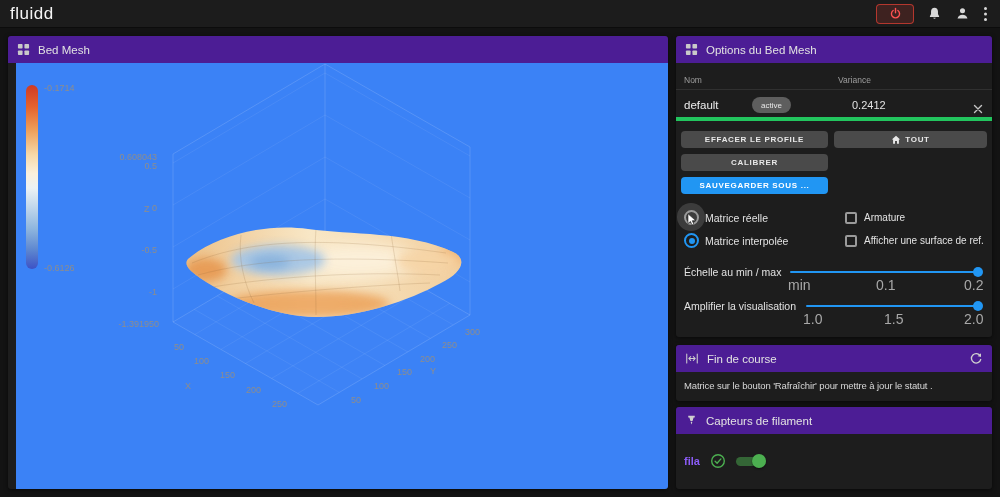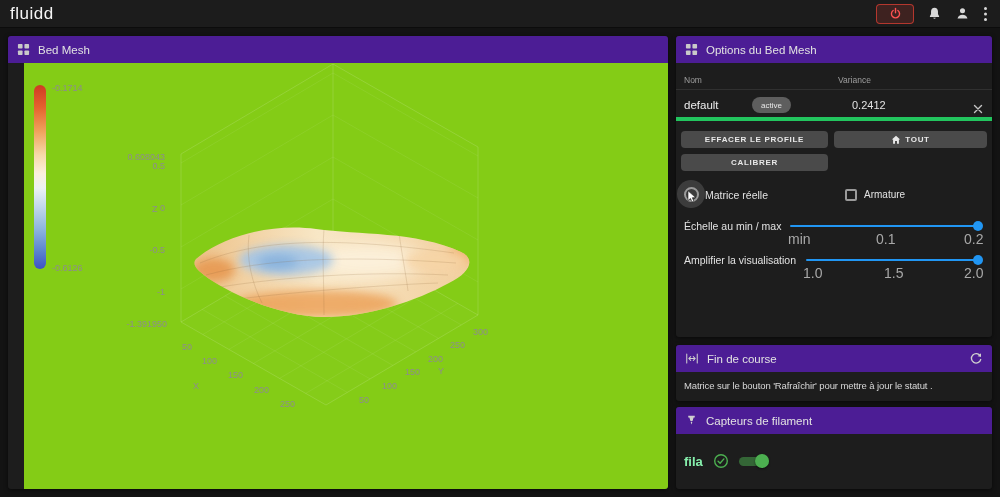--- a/index.html
+++ b/index.html
@@ -18,21 +18,21 @@
   .icon-btn { display:flex; align-items:center; justify-content:center; cursor:pointer; }
 
   
   .card { position:absolute; background:#1d1d1d; border-radius:3px; overflow:hidden;
     box-shadow:0 1px 4px rgba(0,0,0,.55); }
   .card-header { height:27px; background:#4c1d95; display:flex; align-items:center; gap:8px;
     padding:0 9px; font-size:11.5px; color:#e2e2e2; position:relative; }
   .card-header .spacer { flex:1; }
 
   .bedmesh-card { left:8px; top:36px; width:660px; height:453px; }
-  .plot-wrap { position:absolute; left:16px; top:27px; width:660px; height:426px; background:#84cc16; }
+  .plot-wrap { position:absolute; left:8px; top:27px; width:660px; height:426px; background:#3b82f6; }
 
   .options-card { left:676px; top:36px; width:316px; height:301px; }
   .endstop-card { left:676px; top:345px; width:316px; height:56px; }
   .filament-card { left:676px; top:407px; width:316px; height:82px; }
 
   
   .tbl-head { height:27px; position:relative; border-bottom:1px solid #303030; }
   .tbl-head span { position:absolute; top:12px; font-size:8.5px; color:#9e9e9e; }
   .col-nom { left:8px; } .col-var { left:162px; }
   .tbl-row { height:31px; position:relative; border-bottom:4px solid #22c55e; }
@@ -71,21 +71,21 @@
   .slider-label { position:absolute; left:8px; top:6px; font-size:10.5px; color:#e2e2e2; white-space:nowrap; }
   .track { position:absolute; top:11px; height:2px; background:#2196f3; border-radius:1px; cursor:pointer; }
   .track-1 { left:114px; right:11px; } .track-2 { left:130px; right:11px; }
   .thumb { position:absolute; right:-2px; top:-4px; width:10px; height:10px; border-radius:50%;
     background:#2196f3; cursor:pointer; }
   .tick { position:absolute; top:17px; font-size:14px; color:#a8a8a8; }
 
   
   .endstop-msg { padding:8px 8px 0 8px; font-size:9.5px; color:#d8d8d8; letter-spacing:-0.1px; }
   .filament-body { display:flex; align-items:center; gap:10px; padding:19px 8px 0 8px; }
-  .sensor-name { font-size:13px; font-weight:700; color:#86efac; }
+  .sensor-name { font-size:11px; font-weight:700; color:#8b5cf6; }
   .switch { position:relative; width:30px; height:14px; cursor:pointer; }
   .switch-track { position:absolute; left:0; right:0; top:2.5px; height:9px; border-radius:5px;
     background:rgba(76,175,80,.5); }
   .switch-knob { position:absolute; right:0; top:0; width:14px; height:14px; border-radius:50%;
     background:#4caf50; box-shadow:0 1px 2px rgba(0,0,0,.5); }
 </style>
 </head>
 <body>
 
 <div class="stage">
@@ -262,31 +262,40 @@
         <div class="btn btn-rest">
           <svg width="10" height="10" viewBox="0 0 12 12">
             <path d="M6 1 L11 5.5 H9.5 V10.5 H7.2 V7.3 H4.8 V10.5 H2.5 V5.5 H1 Z" fill="#e8e8e8"></path>
           </svg>
           <span>TOUT</span>
         </div>
       </div>
       <div class="btn-row">
         <div class="btn btn-half">CALIBRER</div>
       </div>
+      <div class="btn-row">
+        <div class="btn btn-half btn-blue">SAUVEGARDER SOUS ...</div>
+      </div>
     </div>
 
     <div class="ctrl-row">
       <div class="ripple"></div>
       <div class="radio"></div>
       <svg class="cursor-svg" width="11" height="13" viewBox="0 0 11 13">
         <path d="M1,0.8 L1,10.6 L3.5,8.4 L5,12 L6.8,11.2 L5.3,7.7 L8.7,7.6 Z" fill="#ffffff" stroke="#222" stroke-width=".6"></path>
       </svg>
       <span class="radio-label">Matrice réelle</span>
       <div class="checkbox"></div>
       <span class="cb-label">Armature</span>
+    </div>
+    <div class="ctrl-row">
+      <div class="radio checked"></div>
+      <span class="radio-label">Matrice interpolée</span>
+      <div class="checkbox"></div>
+      <span class="cb-label">Afficher une surface de ref.</span>
     </div>
 
     <div class="slider-row">
       <span class="slider-label">Échelle au min / max</span>
       <div class="track track-1">
         <div class="thumb"></div>
       </div>
       <span class="tick" style="left:112px">min</span>
       <span class="tick" style="left:200px">0.1</span>
       <span class="tick" style="left:288px">0.2</span>

